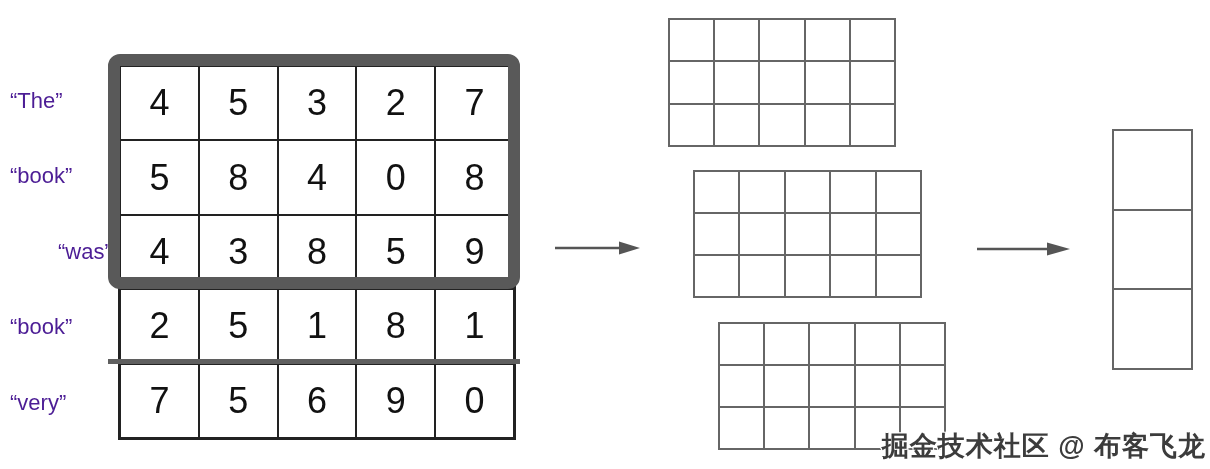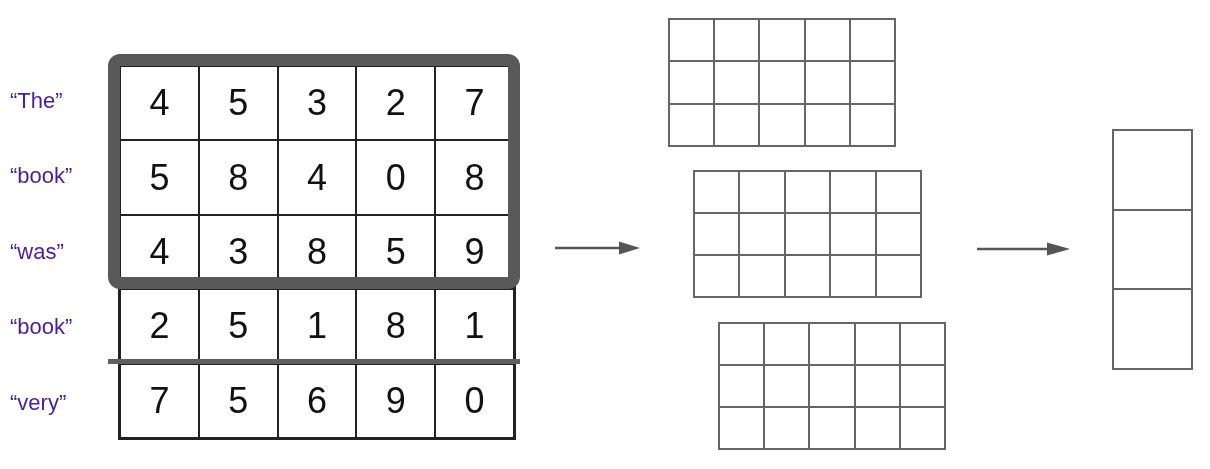--- a/index.html
+++ b/index.html
@@ -65,21 +65,21 @@
   }
 </style>
 </head>
 <body>
 
 <div class="stage">
 
   <div id="labels">
       <div class="row-label" style="top: 101px;">“The”</div>
       <div class="row-label" style="top: 176px;">“book”</div>
-      <div class="row-label" style="top: 252px;">“was”</div>
+      <div class="row-label" style="top: 252px; margin-left: 48px;">“was”</div>
       <div class="row-label" style="top: 327px;">“book”</div>
       <div class="row-label" style="top: 403px;">“very”</div>
     </div>
 
   <div id="matrix" class="matrix">
       <div class="mcell">4</div>
       <div class="mcell">5</div>
       <div class="mcell">3</div>
       <div class="mcell">2</div>
       <div class="mcell">7</div>
@@ -170,14 +170,15 @@
     <line x1="0" y1="10" x2="72" y2="10" stroke="#555" stroke-width="2.5"></line>
     <polygon points="70,3.5 93,10 70,16.5" fill="#555"></polygon>
   </svg>
 
   <div id="outcol" class="egrid">
       <div class="gcell"></div>
       <div class="gcell"></div>
       <div class="gcell"></div>
     </div>
 
+  <div class="watermark">掘金技术社区 @ 布客飞龙</div>
 
 </div>
 
 </body></html>

